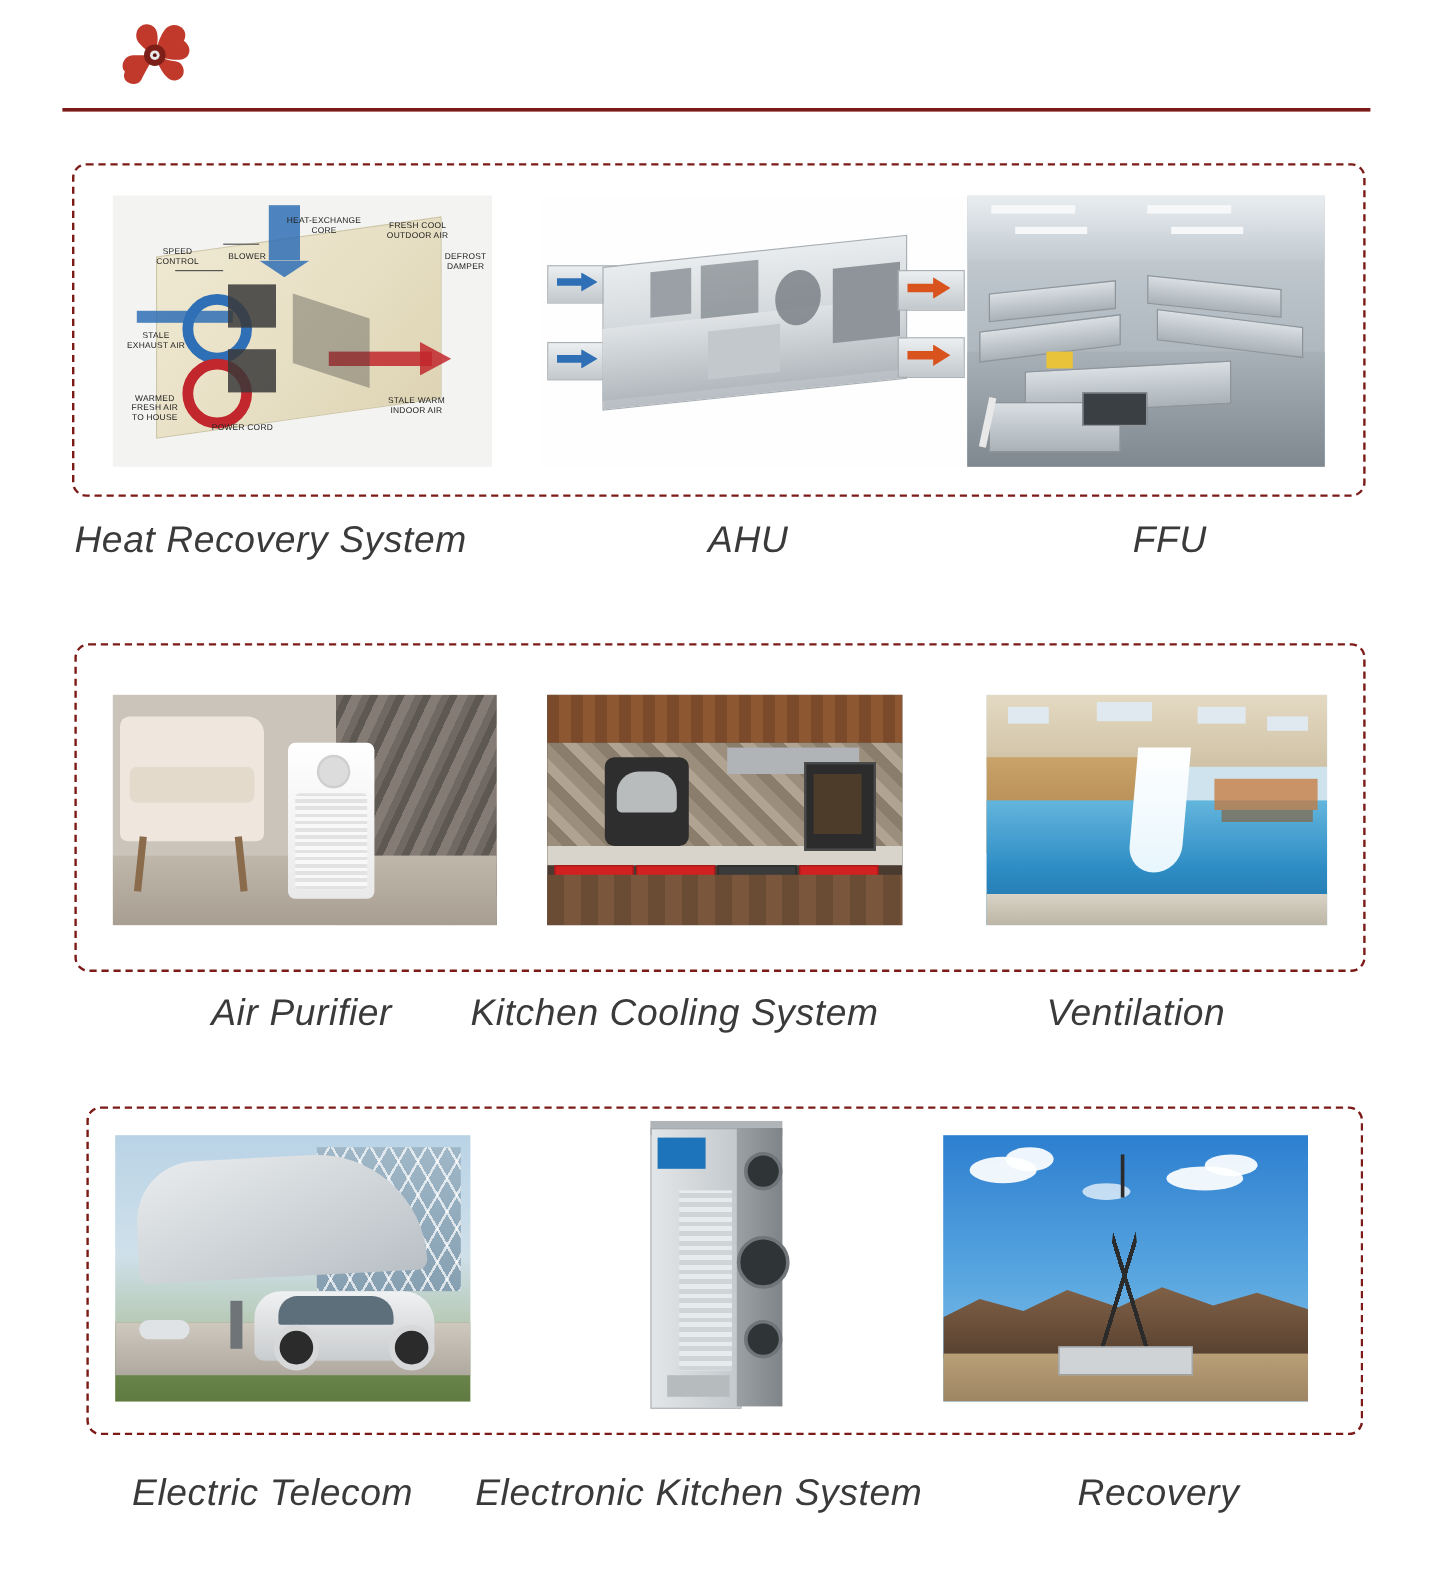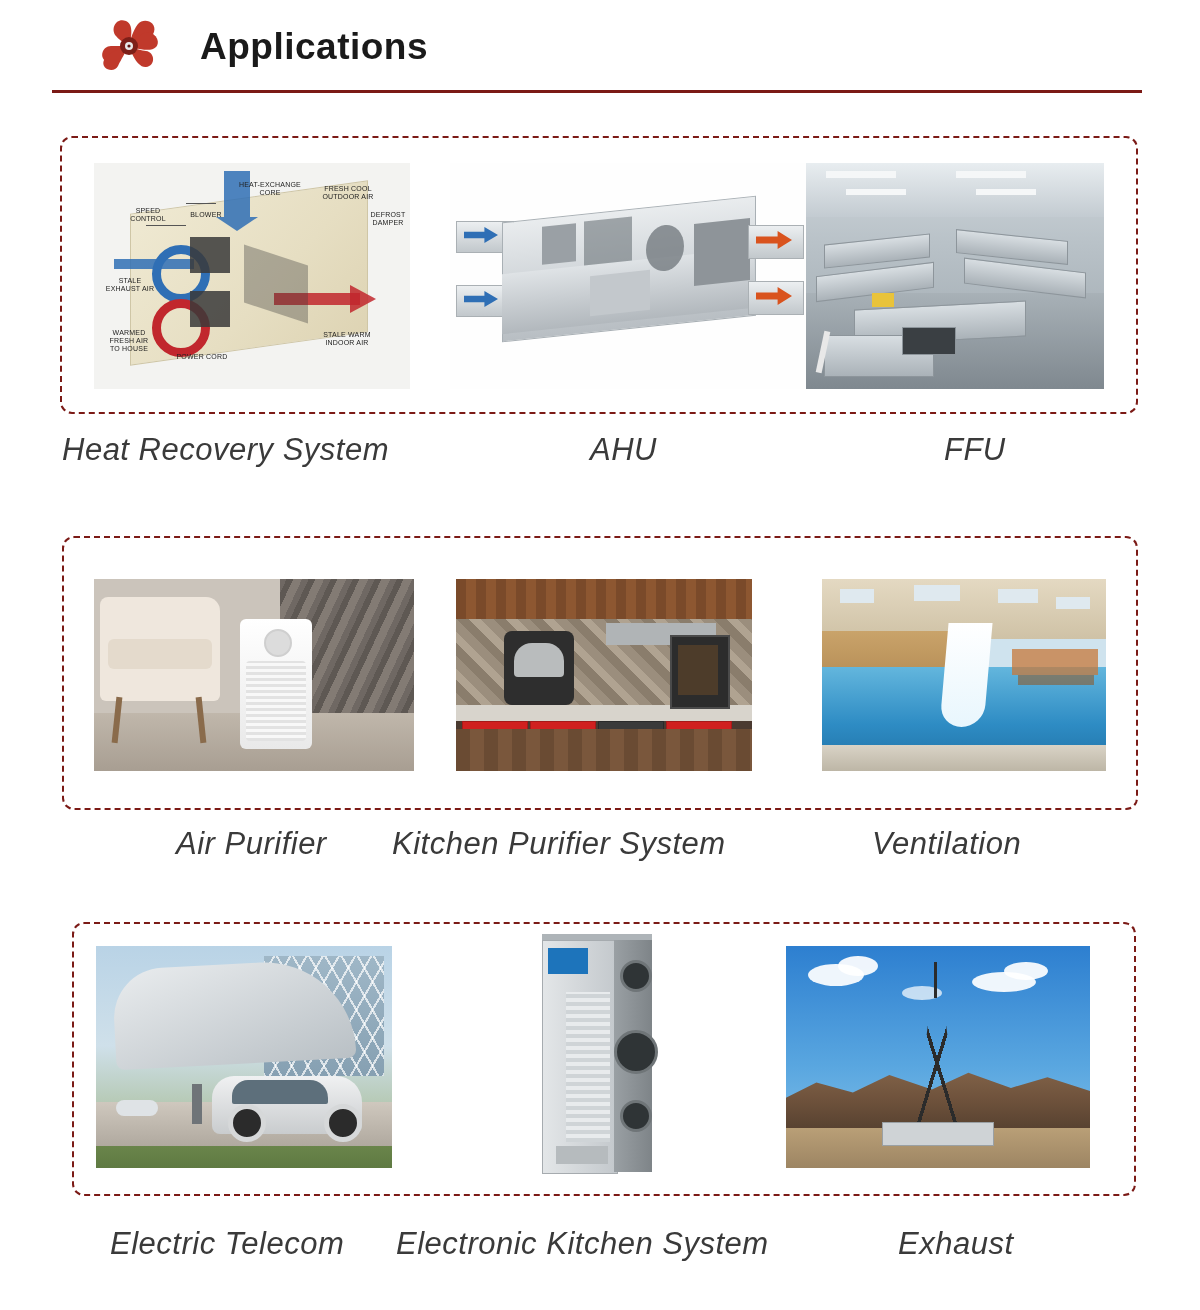--- a/index.html
+++ b/index.html
@@ -375,21 +375,20 @@
         <path d="M33 33 C33 33 54 41 60 34 C66 27 56 16 48 20 C40 24 33 33 33 33 Z"></path>
         <path d="M33 33 C33 33 40 55 50 54 C60 53 59 39 50 38 C41 37 33 33 33 33 Z"></path>
         <path d="M33 33 C33 33 22 52 12 49 C2 46 6 33 15 33 C24 33 33 33 33 33 Z"></path>
         <path d="M33 33 C33 33 12 38 8 47 C4 56 18 61 22 53 C26 45 33 33 33 33 Z"></path>
       </g>
       <circle cx="33" cy="33" r="9" fill="#7d1f18"></circle>
       <circle cx="33" cy="33" r="4" fill="#e8e8e8"></circle>
       <circle cx="33" cy="33" r="1.6" fill="#5d1410"></circle>
     </svg>
   </span>
-  <div class="page-title">Applications</div>
 </div>
 <div class="title-rule"></div>
 
 <div class="dashed-box sec1-box">
 
   <div class="photo sec1-img1 hrs">
     <div class="core"></div>
     <div class="blu" style="left:130px; top:8px; width:26px; height:46px;"></div>
     <div class="blu" style="left:122px; top:54px; width:42px; height:14px; clip-path:polygon(0 0,100% 0,50% 100%);"></div>
     <div class="blu" style="left:20px; top:96px; width:80px; height:10px;"></div>
@@ -505,21 +504,21 @@
     <div class="water"></div>
     <div class="fall"></div>
     <div class="deck"></div>
     <div style="position:absolute; left:190px; top:70px; width:86px; height:26px; background:#c7783a; opacity:.75;"></div>
     <div style="position:absolute; left:196px; top:96px; width:76px; height:10px; background:#8e5a2c; opacity:.6;"></div>
   </div>
 </div>
 
 <div class="labels sec2-labels">
   <span>Air Purifier</span>
-  <span>Kitchen Purifier System</span>
+  <span>Kitchen Cooling System</span>
   <span>Ventilation</span>
 </div>
 
 <div class="dashed-box sec3-box">
 
   <div class="photo sec3-img1 ev">
     <div class="mesh"></div>
     <div class="canopy"></div>
     <div class="grass"></div>
     <div class="road"></div>
@@ -553,14 +552,14 @@
     <div class="ground"></div>
     <div class="tower"></div>
     <div class="mast"></div>
     <div class="shed"></div>
   </div>
 </div>
 
 <div class="labels sec3-labels">
   <span>Electric Telecom</span>
   <span>Electronic Kitchen System</span>
-  <span>Exhaust</span>
+  <span>Recovery</span>
 </div>
 
 </body></html>

